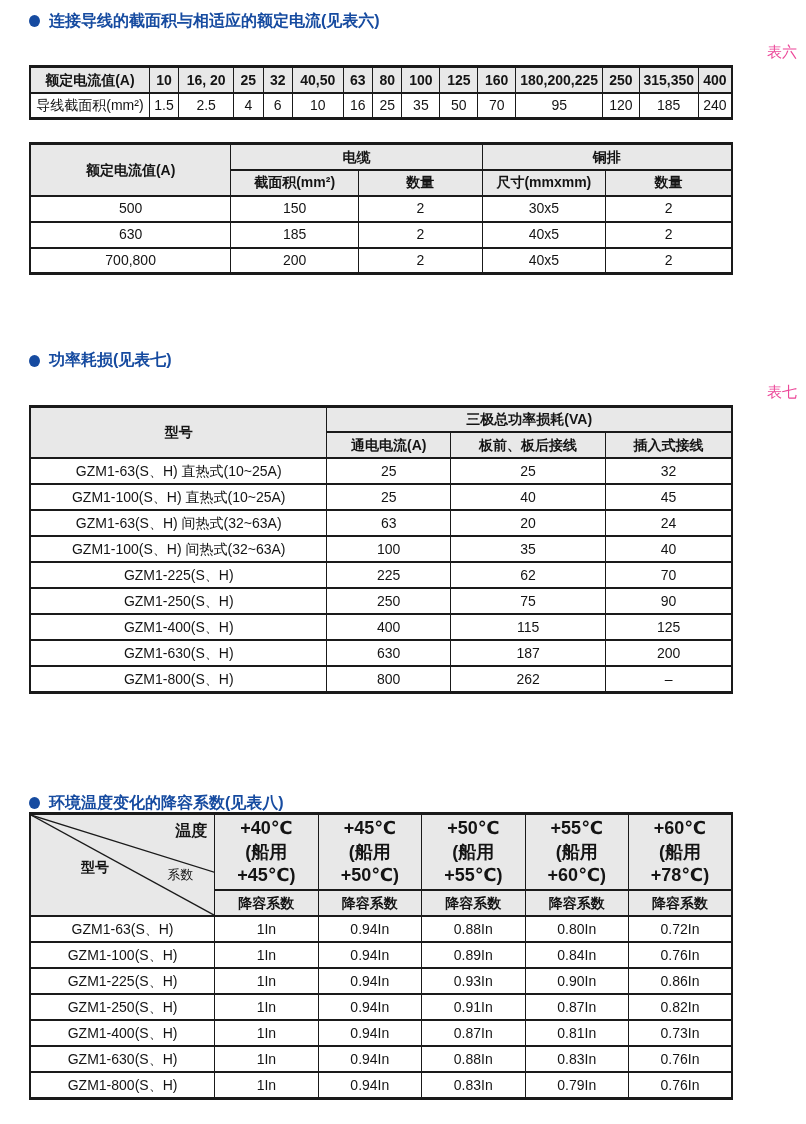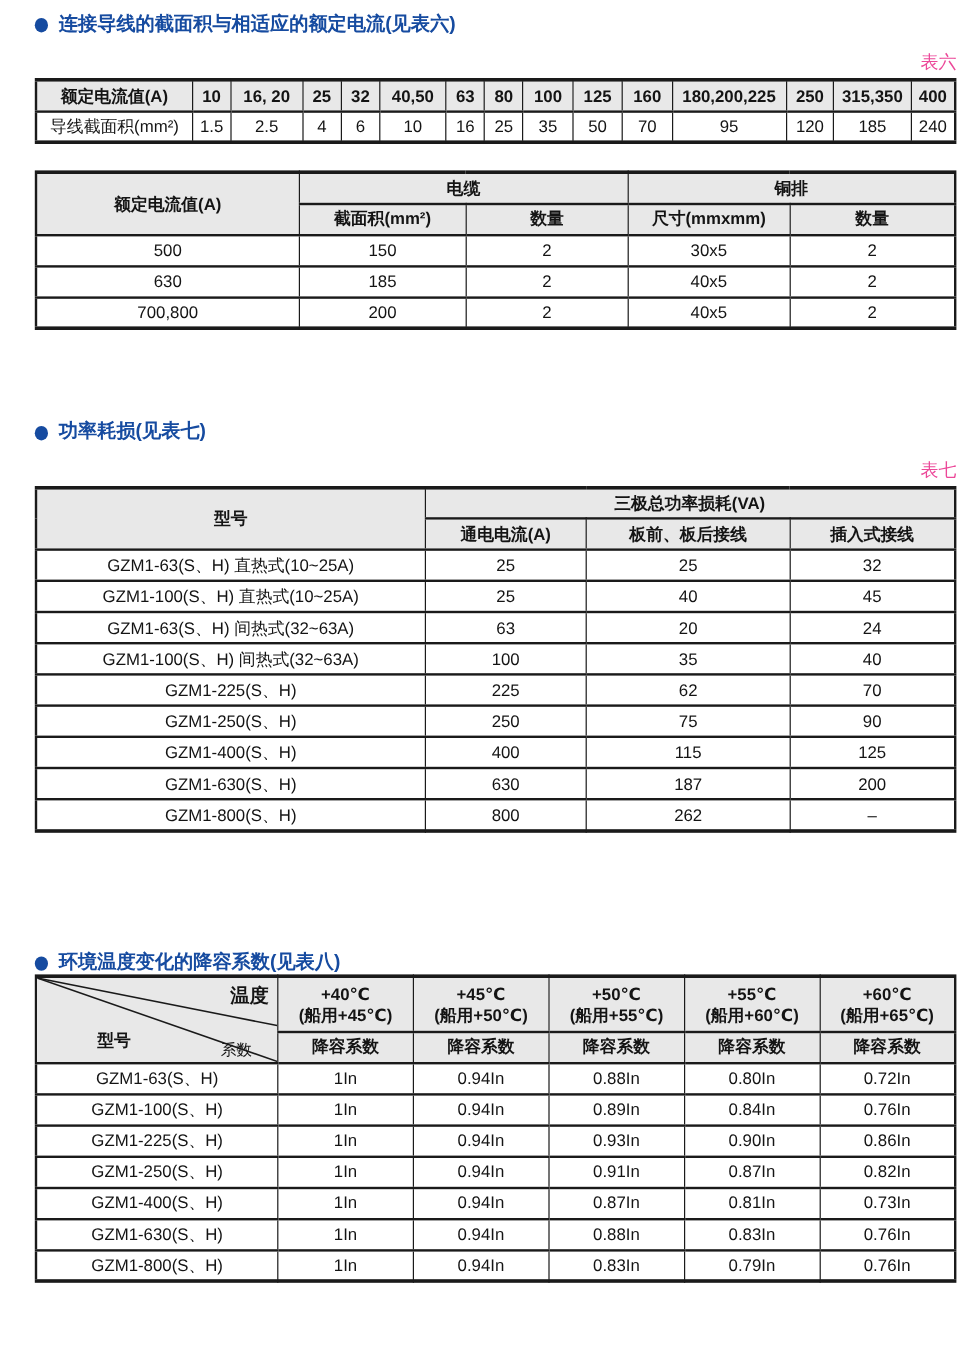--- a/index.html
+++ b/index.html
@@ -26,21 +26,21 @@
     width:11px;height:12px;border-radius:50%;
     background:var(--blue);flex:0 0 auto;
   }
   .table-label{
     text-align:right;font-size:15px;color:#ec4899;
     margin:13px 2px 3px 0;
   }
 
   
   table.dtable{
-    width:768px;border-collapse:collapse;table-layout:fixed;
+    width:704px;border-collapse:collapse;table-layout:fixed;
     border:3px solid var(--border);
     border-left-width:2px;border-right-width:2px;
   }
   .dtable th,.dtable td{
     border:1px solid var(--border);
     border-top-width:2px;border-bottom-width:2px;
     text-align:center;vertical-align:middle;
     font-size:14px;padding:1px 2px;height:26px;
     line-height:1.2;overflow:hidden;white-space:nowrap;
   }
@@ -49,21 +49,21 @@
   tr.shade td{background:var(--gray);font-weight:bold;}
 
   .t6{margin-top:0;}
   .t2{margin-top:22px;}
   .mt-sec2{margin-top:76px;}
   .mt-sec3{margin-top:100px;}
 
   
   .t8 thead tr.temp-row th{height:46px;white-space:normal;padding:2px 2px;}
   .t8 thead tr.coef-row th{height:26px;}
-  .temp-line{display:block;font-size:14px;line-height:1.3;}
+  .temp-line{display:block;font-size:18px;line-height:1.3;}
 
   
   .diag-cell{
     position:relative;padding:0 !important;background:var(--gray);
   }
   .diag-cell svg{position:absolute;left:0;top:0;width:100%;height:100%;display:block;}
   .diag-cell svg line{stroke:var(--border);stroke-width:1.3;vector-effect:non-scaling-stroke;}
   .diag-temp{position:absolute;top:6px;right:7px;font-size:16px;font-weight:bold;}
   .diag-coef{position:absolute;top:52px;right:21px;font-size:13px;font-weight:normal;}
   .diag-model{position:absolute;top:44px;left:50px;font-size:14px;font-weight:bold;}
@@ -299,21 +299,21 @@
         <th>
           <span class="temp-line">+50℃</span>
           <span class="temp-line">(船用+55℃)</span>
         </th>
         <th>
           <span class="temp-line">+55℃</span>
           <span class="temp-line">(船用+60℃)</span>
         </th>
         <th>
           <span class="temp-line">+60℃</span>
-          <span class="temp-line">(船用+65℃)</span>
+          <span class="temp-line">(船用+78℃)</span>
         </th>
       </tr>
       <tr class="coef-row">
         <th>降容系数</th>
         <th>降容系数</th>
         <th>降容系数</th>
         <th>降容系数</th>
         <th>降容系数</th>
       </tr>
     </thead>

